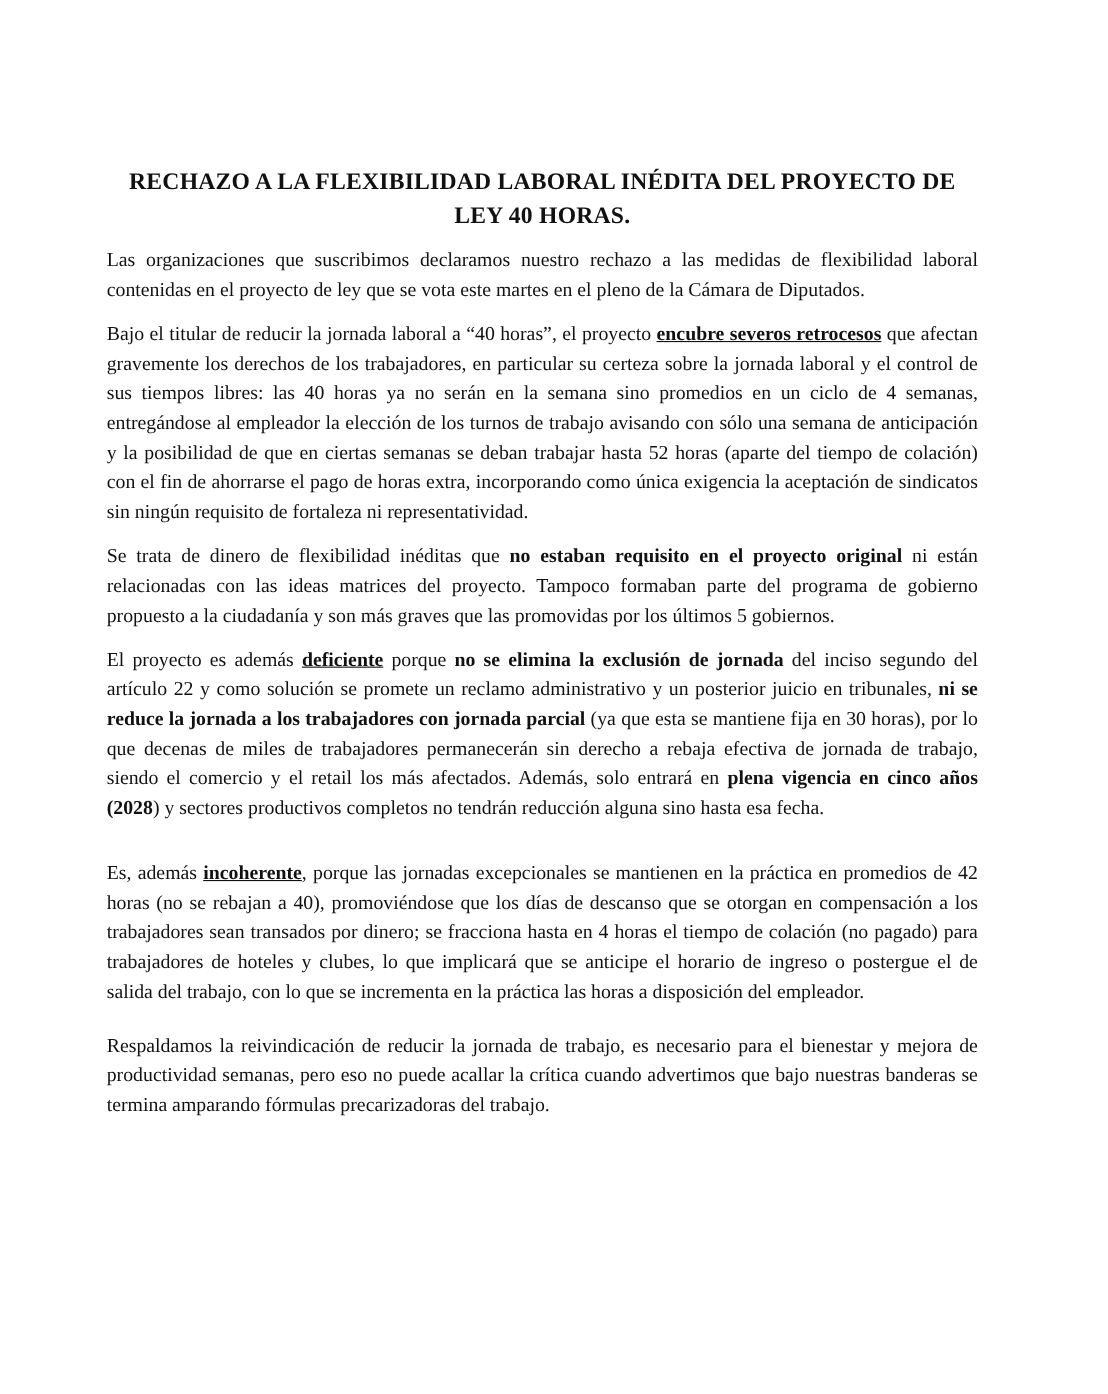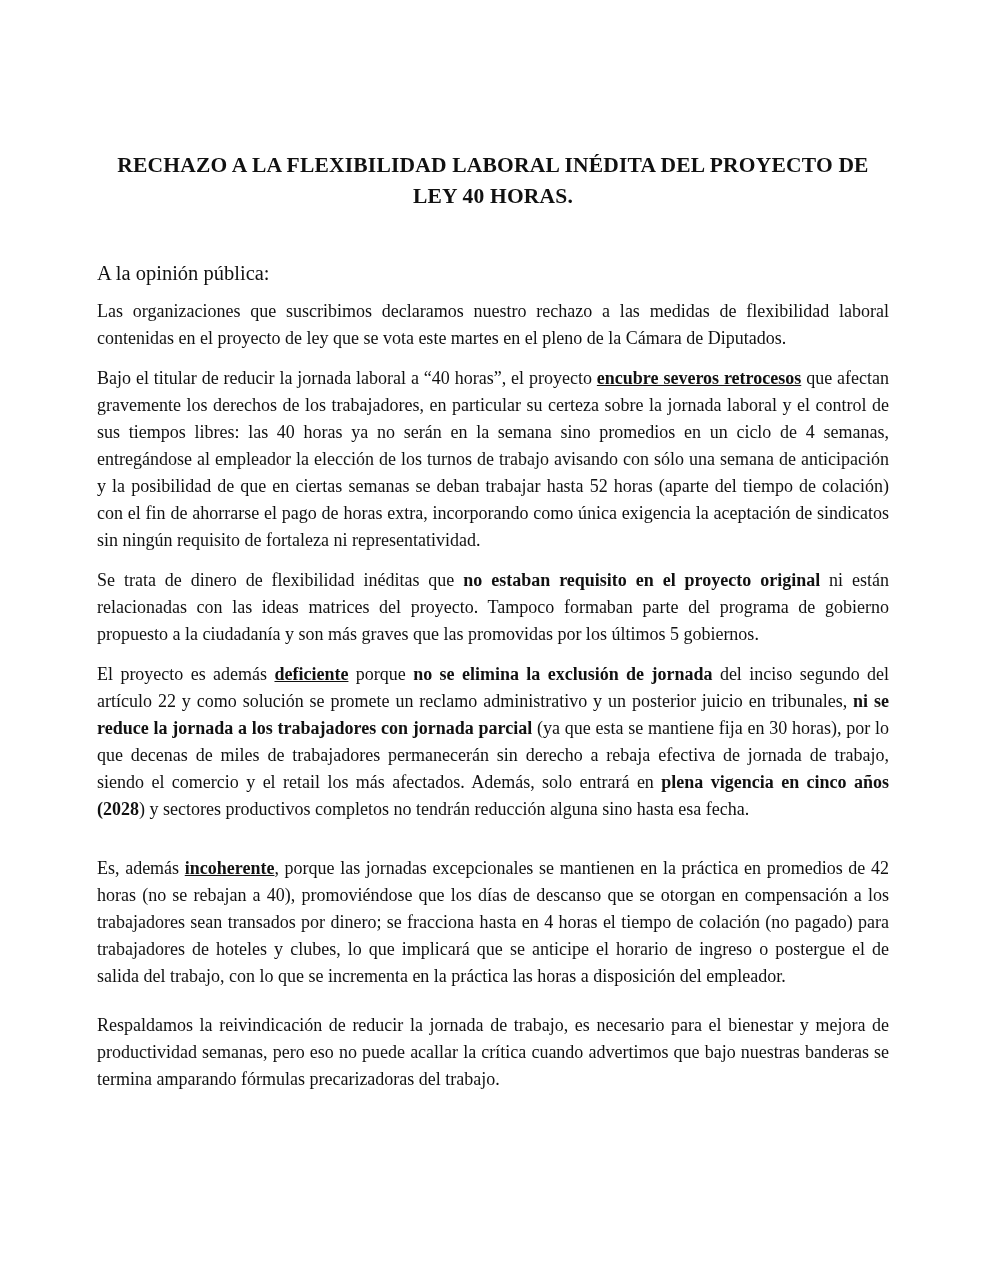--- a/index.html
+++ b/index.html
@@ -51,21 +51,20 @@
   .run-bold { font-weight: bold; }
   .run-underline { text-decoration: underline; }
 </style>
 </head>
 <body>
 
 <div class="page">
   <div class="content">
     <h1 class="title">RECHAZO A LA FLEXIBILIDAD LABORAL INÉDITA DEL PROYECTO DE
 LEY 40 HORAS.</h1>
-    <p class="salutation">A la opinión pública:</p>
     <div id="paragraphs">
         <p class="para"><span>Las organizaciones que suscribimos declaramos nuestro rechazo a las medidas de flexibilidad laboral contenidas en el proyecto de ley que se vota este martes en el pleno de la Cámara de Diputados.</span></p>
         <p class="para"><span>Bajo el titular de reducir la jornada laboral a “40 horas”, el proyecto </span><span class="run-bold run-underline">encubre severos retrocesos</span><span> que afectan gravemente los derechos de los trabajadores, en particular su certeza sobre la jornada laboral y el control de sus tiempos libres: las 40 horas ya no serán en la semana sino promedios en un ciclo de 4 semanas, entregándose al empleador la elección de los turnos de trabajo avisando con sólo una semana de anticipación y la posibilidad de que en ciertas semanas se deban trabajar hasta 52 horas (aparte del tiempo de colación) con el fin de ahorrarse el pago de horas extra, incorporando como única exigencia la aceptación de sindicatos sin ningún requisito de fortaleza ni representatividad.</span></p>
         <p class="para"><span>Se trata de dinero de flexibilidad inéditas que </span><span class="run-bold">no estaban requisito en el proyecto original</span><span> ni están relacionadas con las ideas matrices del proyecto. Tampoco formaban parte del programa de gobierno propuesto a la ciudadanía y son más graves que las promovidas por los últimos 5 gobiernos.</span></p>
         <p class="para"><span>El proyecto es además </span><span class="run-bold run-underline">deficiente</span><span> porque </span><span class="run-bold">no se elimina la exclusión de jornada</span><span> del inciso segundo del artículo 22 y como solución se promete un reclamo administrativo y un posterior juicio en tribunales, </span><span class="run-bold">ni se reduce la jornada a los trabajadores con jornada parcial</span><span> (ya que esta se mantiene fija en 30 horas), por lo que decenas de miles de trabajadores permanecerán sin derecho a rebaja efectiva de jornada de trabajo, siendo el comercio y el retail los más afectados. Además, solo entrará en </span><span class="run-bold">plena vigencia en cinco años (2028</span><span>) y sectores productivos completos no tendrán reducción alguna sino hasta esa fecha.</span></p>
         <p class="para"><span>Es, además </span><span class="run-bold run-underline">incoherente</span><span>, porque las jornadas excepcionales se mantienen en la práctica en promedios de 42 horas (no se rebajan a 40), promoviéndose que los días de descanso que se otorgan en compensación a los trabajadores sean transados por dinero; se fracciona hasta en 4 horas el tiempo de colación (no pagado) para trabajadores de hoteles y clubes, lo que implicará que se anticipe el horario de ingreso o postergue el de salida del trabajo, con lo que se incrementa en la práctica las horas a disposición del empleador.</span></p>
         <p class="para"><span>Respaldamos la reivindicación de reducir la jornada de trabajo, es necesario para el bienestar y mejora de productividad semanas, pero eso no puede acallar la crítica cuando advertimos que bajo nuestras banderas se termina amparando fórmulas precarizadoras del trabajo.</span></p>
       </div>
   </div>
 </div>

